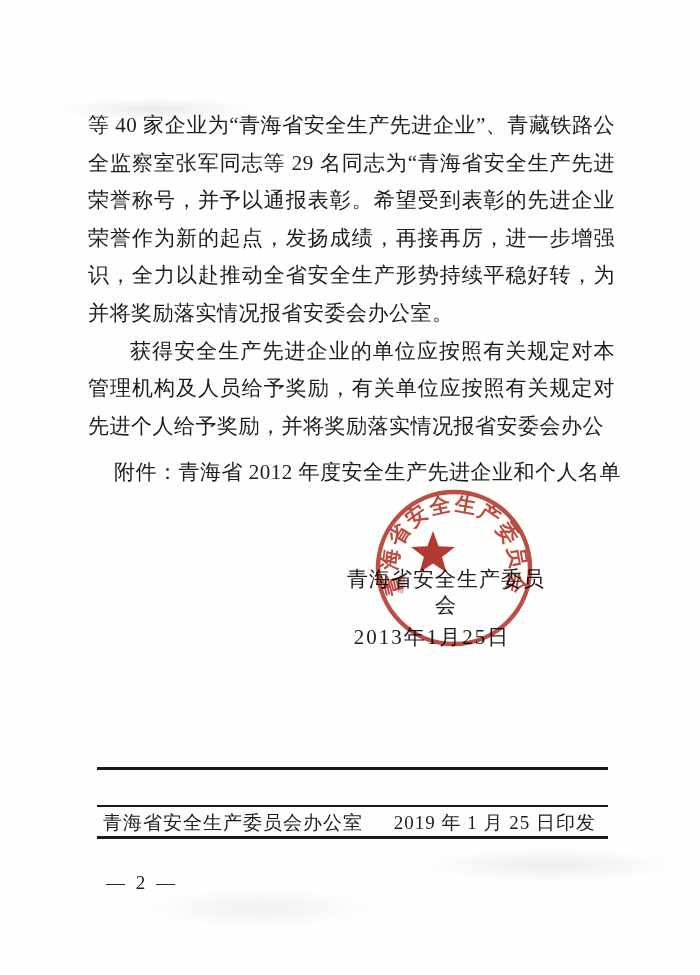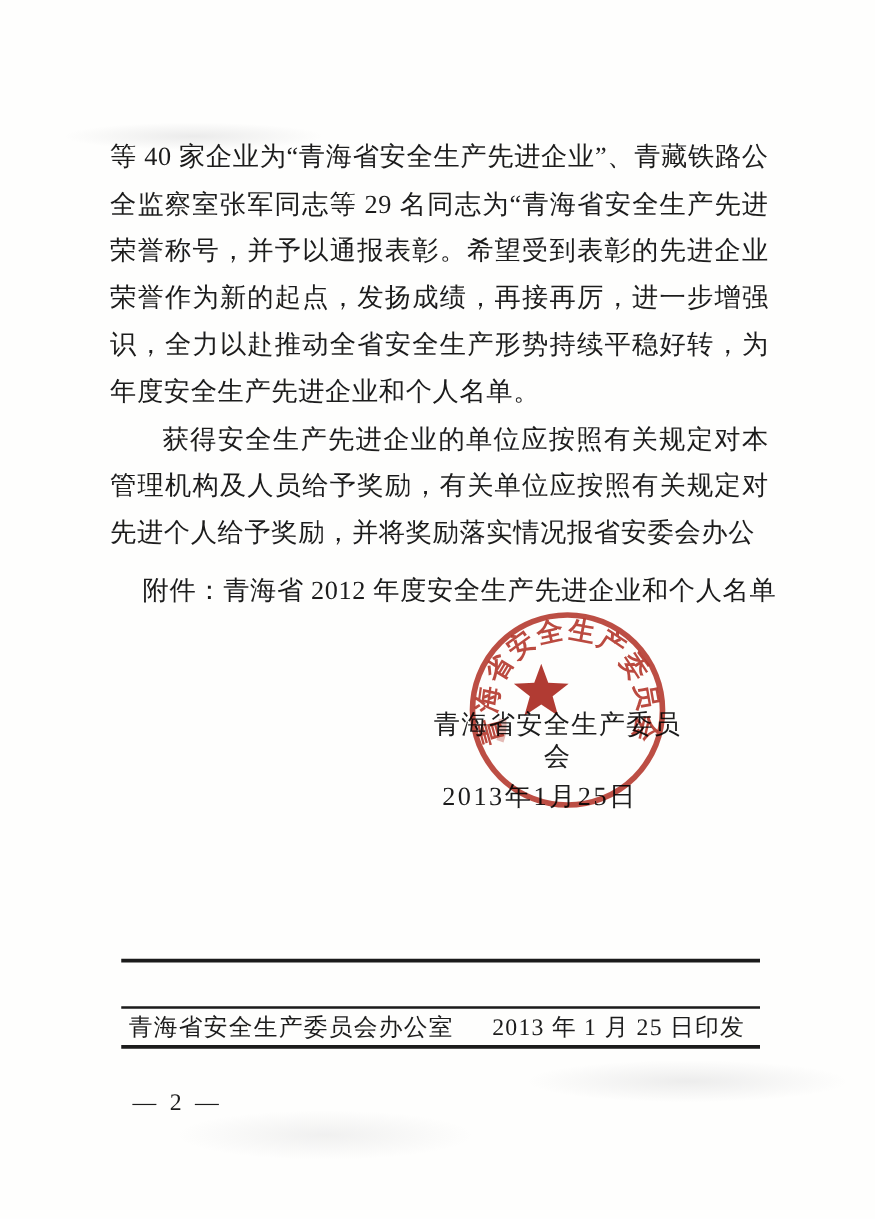--- a/index.html
+++ b/index.html
@@ -90,21 +90,21 @@
   <div class="smudge smudge1"></div>
   <div class="smudge smudge2"></div>
   <div class="smudge smudge3"></div>
 
   <div class="body-text">
     <div class="tline j">等 40 家企业为“青海省安全生产先进企业”、青藏铁路公司安</div>
     <div class="tline j">全监察室张军同志等 29 名同志为“青海省安全生产先进个人”</div>
     <div class="tline j">荣誉称号，并予以通报表彰。希望受到表彰的先进企业和个人把</div>
     <div class="tline j">荣誉作为新的起点，发扬成绩，再接再厉，进一步增强责任意</div>
     <div class="tline j">识，全力以赴推动全省安全生产形势持续平稳好转，为全省经济</div>
-    <div class="tline short">年度安全生产先进企业和个人名单。</div>
+    <div class="tline short">并将奖励落实情况报省安委会办公室。</div>
     <div class="tline j ind">获得安全生产先进企业的单位应按照有关规定对本企业安全</div>
     <div class="tline j">管理机构及人员给予奖励，有关单位应按照有关规定对受表彰的</div>
     <div class="tline short">先进个人给予奖励，并将奖励落实情况报省安委会办公室。</div>
   </div>
 
   <div class="attachment">附件：青海省 2012 年度安全生产先进企业和个人名单</div>
 
   <div class="sig-org">青海省安全生产委员会</div>
   <div class="sig-date">2013年1月25日</div>
 
@@ -118,21 +118,21 @@
     <path d="M 38 115 q 3 -8 2 -18" stroke="#b02a1e" stroke-width="6" fill="none" opacity="0.35"></path>
   </svg>
 
   <div class="footer-rule rule-thick"></div>
 
 
   <div class="footer-rule rule-thin"></div>
 
   <div class="issuer-row">
     <span class="issuer-office">青海省安全生产委员会办公室</span>
-    <span class="issuer-date">2013 年 1 月 25 日印发</span>
+    <span class="issuer-date">2019 年 1 月 25 日印发</span>
   </div>
 
   <div class="footer-rule rule-med"></div>
 
 
   <div class="page-number">— 2 —</div>
 
 </div>
 
 </body></html>

